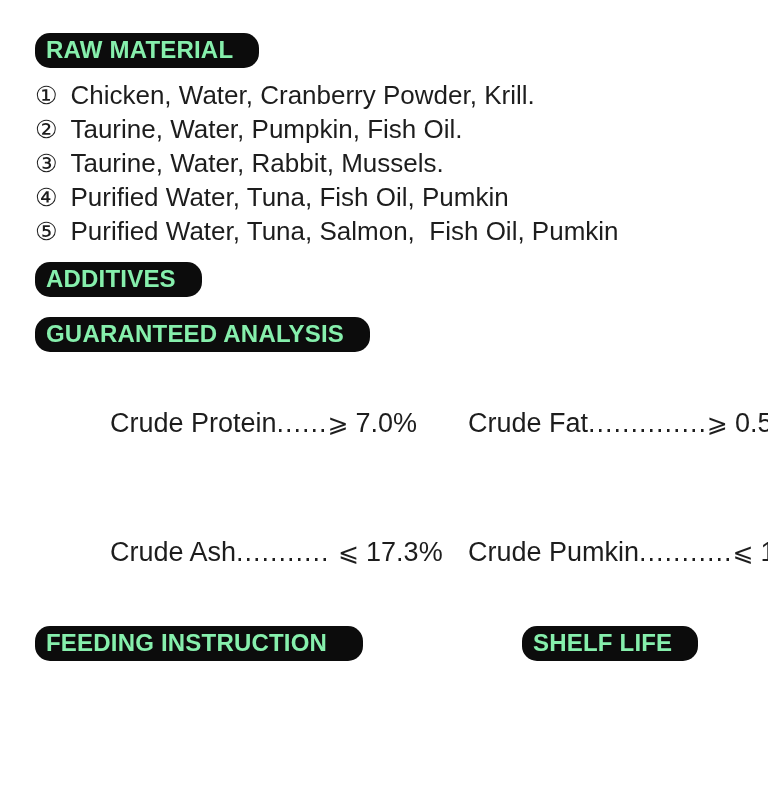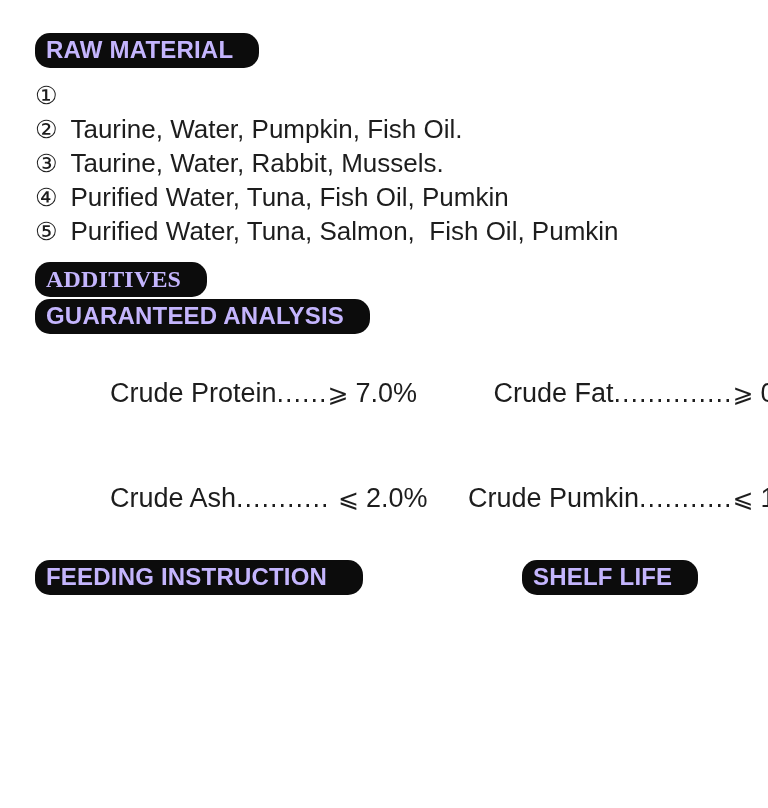--- a/index.html
+++ b/index.html
@@ -16,21 +16,21 @@
   }
   .sheet {
     box-sizing: border-box;
     width: 768px;
     height: 808px;
     padding: 33px 28px 0 35px;
   }
   .pill {
     display: inline-block;
     background: #0c0c0c;
-    color: #c4b5fd;
+    color: #86efac;
     font-weight: 700;
     font-size: 24px;
     line-height: 24px;
     padding: 5px 26px 6px 11px;
     border-radius: 15px;
     letter-spacing: 0.2px;
     white-space: pre;
   }
   .pill-feeding { padding-right: 36px; }
   .section-raw { margin-bottom: 14px; }
@@ -40,40 +40,39 @@
     align-items: baseline;
     font-size: 26px;
     line-height: 34px;
     white-space: pre-wrap;
   }
   .item-num {
     flex: none;
     margin-right: 13px;
     font-size: 25px;
   }
-  .section-additives { margin-bottom: 2px; font-family: Liberation Serif, serif; }
+  .section-additives { margin-bottom: 20px; }
   .additives-lines { margin-top: 5px; }
   .body-line {
     font-size: 26px;
     line-height: 36px;
     white-space: pre-wrap;
   }
   .line-wide { word-spacing: 8px; }
   .section-analysis { margin-bottom: 9px; }
   .analysis-cols {
     display: flex;
     margin-top: 7px;
   }
   .analysis-col-left { flex: none; width: 358px; }
   .analysis-col-right { flex: none; }
   .analysis-row {
     font-size: 27px;
-    line-height: 35px;
+    line-height: 43px;
     white-space: pre;
-    text-align: right;
   }
   .dots { letter-spacing: 1px; }
   .op { font-family: "DejaVu Sans", sans-serif; font-size: 25px; }
   .val { margin-left: 7px; }
   .feed-shelf-row {
     display: flex;
     align-items: flex-start;
     margin-top: 6px;
     margin-bottom: 13px;
   }
@@ -83,20 +82,21 @@
 </head>
 <body>
 
 <div class="sheet">
 
   <div class="section-raw">
     <span class="pill">RAW MATERIAL</span>
     <div class="ingredient-list">
       <div class="ingredient-item">
         <span class="item-num">①</span>
+        <span class="item-text">Chicken, Water, Cranberry Powder, Krill.</span>
       </div>
       <div class="ingredient-item">
         <span class="item-num">②</span>
         <span class="item-text">Taurine, Water, Pumpkin, Fish Oil.</span>
       </div>
       <div class="ingredient-item">
         <span class="item-num">③</span>
         <span class="item-text">Taurine, Water, Rabbit, Mussels.</span>
       </div>
       <div class="ingredient-item">
@@ -115,21 +115,21 @@
   </div>
 
   <div class="section-analysis">
     <span class="pill">GUARANTEED ANALYSIS</span>
     <div class="analysis-cols">
       <div class="analysis-col-left">
         <div class="analysis-row">
           <span>Crude Protein</span><span class="dots">......</span><span class="op">⩾</span><span class="val">7.0%</span>
         </div>
         <div class="analysis-row">
-          <span>Crude Ash</span><span class="dots">........... </span><span class="op">⩽</span><span class="val">2.0%</span>
+          <span>Crude Ash</span><span class="dots">........... </span><span class="op">⩽</span><span class="val">17.3%</span>
         </div>
       </div>
       <div class="analysis-col-right">
         <div class="analysis-row">
           <span>Crude Fat</span><span class="dots">..............</span><span class="op">⩾</span><span class="val">0.5%</span>
         </div>
         <div class="analysis-row">
           <span>Crude Pumkin</span><span class="dots">...........</span><span class="op">⩽</span><span class="val">1.0%</span>
         </div>
       </div>

